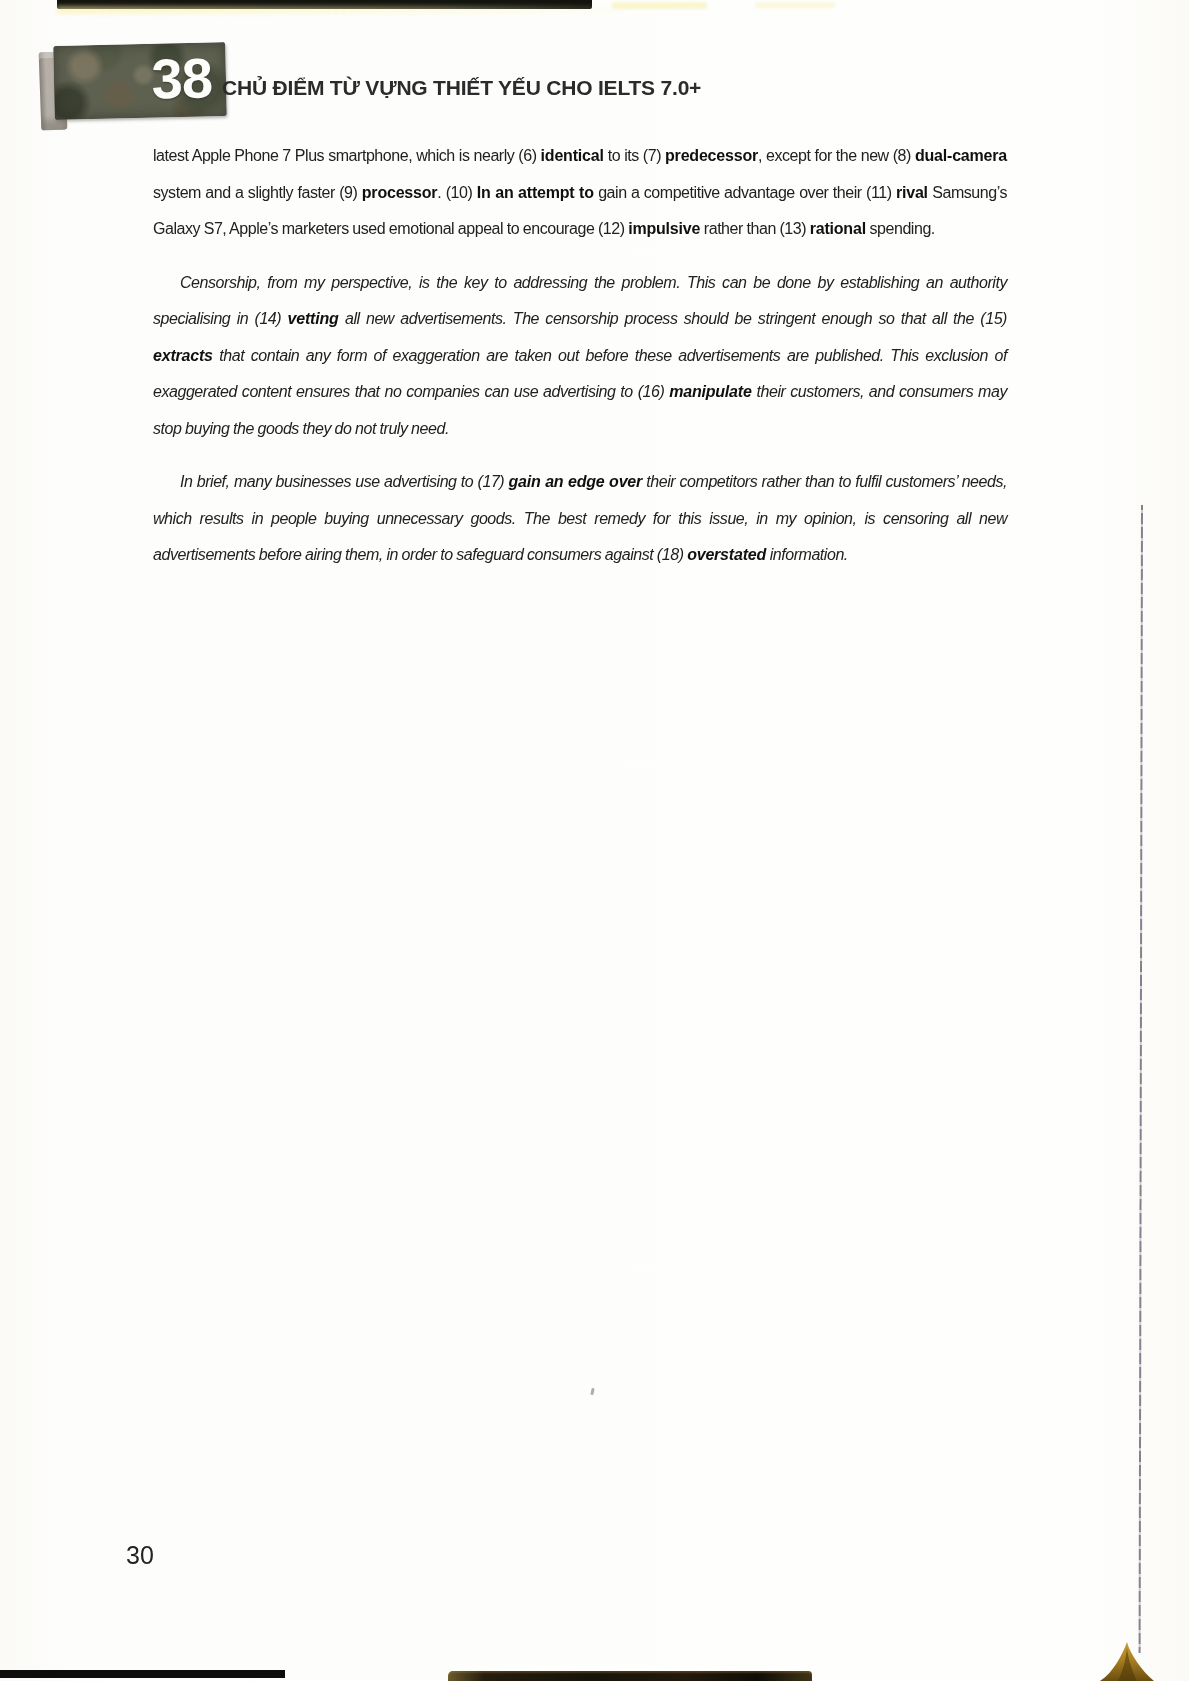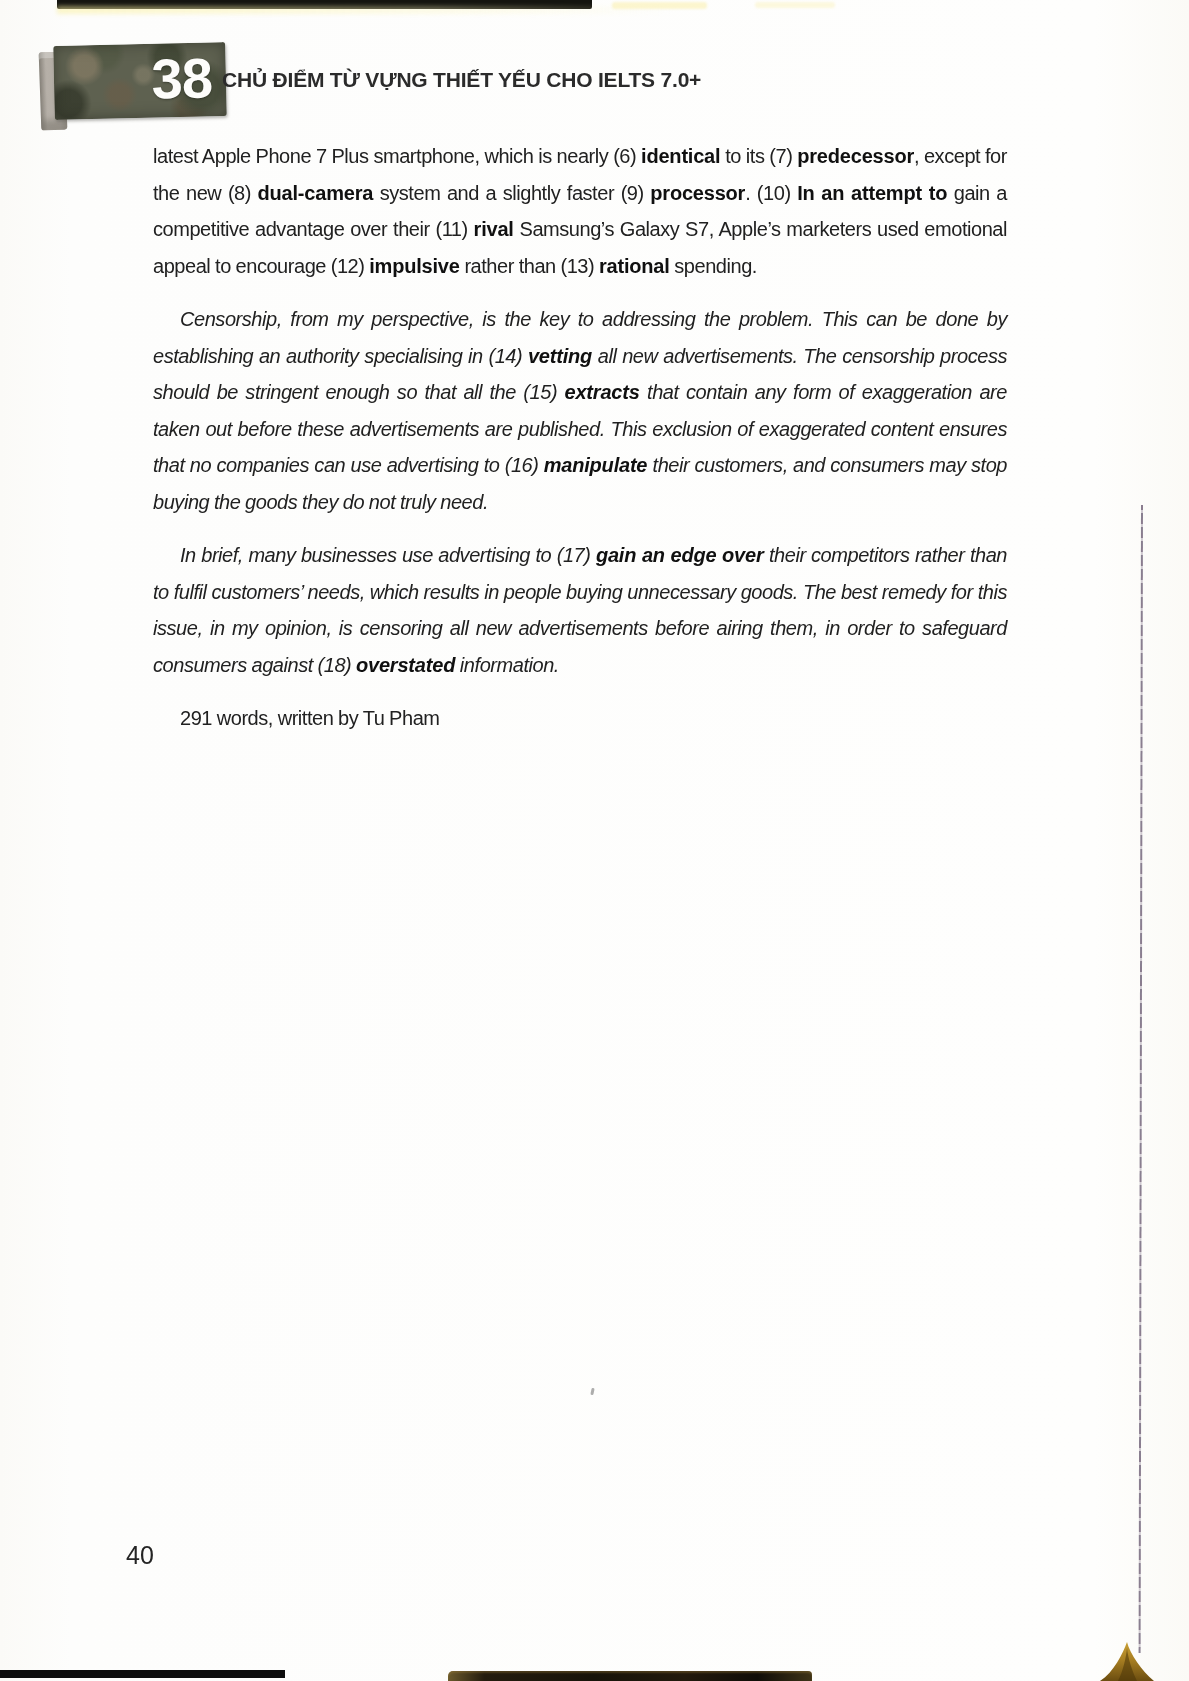--- a/index.html
+++ b/index.html
@@ -57,29 +57,29 @@
       radial-gradient(circle at 30% 12%, rgba(84,90,70,.9) 0 9%, transparent 15%);
     box-shadow:inset 0 0 14px rgba(30,32,24,.5), 1px 2px 3px rgba(60,60,55,.35);
   }
   .badge-number{
     position:absolute;right:14px;top:50%;transform:translateY(-52%);
     font-size:56px;font-weight:bold;color:#fdfdfb;
     letter-spacing:-1px;line-height:1;
     text-shadow:0 1px 2px rgba(30,32,24,.55);
   }
   .header-title{
-    position:absolute;left:222px;top:68px;
+    position:absolute;left:222px;top:76px;
     font-size:21px;font-weight:bold;color:#2b2b2b;
     letter-spacing:-0.2px;white-space:nowrap;
   }
 
   
   .textblock{
     position:absolute;left:153px;top:138px;width:854px;
-    font-size:20px;line-height:36.5px;
+    font-size:16px;line-height:36.5px;
     letter-spacing:-0.45px;word-spacing:-0.4px;
     color:#212121;
   }
   .para{margin:0 0 17px 0;}
   .justify{text-align:justify;text-align-last:left;}
   .indent{text-indent:27px;font-style:italic;}
   .textblock b{font-weight:bold;color:#101010;letter-spacing:-0.2px;}
   .byline{margin-top:11px;margin-left:27px;}
 
   
@@ -130,36 +130,35 @@
     <div class="badge-main">
       <span class="badge-number">38</span>
     </div>
   </div>
   <div class="header-title">CHỦ ĐIỂM TỪ VỰNG THIẾT YẾU CHO IELTS 7.0+</div>
 
   <div class="textblock">
     <p class="para justify"><span>latest Apple Phone 7 Plus smartphone, which is nearly (6) </span><b>identical</b><span> to its (7) </span><b>predecessor</b><span>, except for the new (8) </span><b>dual-camera</b><span> system and a slightly faster (9) </span><b>processor</b><span>. (10) </span><b>In an attempt to</b><span> gain a competitive advantage over their (11) </span><b>rival</b><span> Samsung’s Galaxy S7, Apple’s marketers used emotional appeal to encourage (12) </span><b>impulsive</b><span> rather than (13) </span><b>rational</b><span> spending.</span></p>
     <p class="para justify indent"><span>Censorship, from my perspective, is the key to addressing the problem. This can be done by establishing an authority specialising in (14) </span><b>vetting</b><span> all new advertisements. The censorship process should be stringent enough so that all the (15) </span><b>extracts</b><span> that contain any form of exaggeration are taken out before these advertisements are published. This exclusion of exaggerated content ensures that no companies can use advertising to (16) </span><b>manipulate</b><span> their customers, and consumers may stop buying the goods they do not truly need.</span></p>
     <p class="para justify indent"><span>In brief, many businesses use advertising to (17) </span><b>gain an edge over</b><span> their competitors rather than to fulfil customers’ needs, which results in people buying unnecessary goods. The best remedy for this issue, in my opinion, is censoring all new advertisements before airing them, in order to safeguard consumers against (18) </span><b>overstated</b><span> information.</span></p>
-    <p class="para byline">291 words, written by Tu Pham</p>
   </div>
 
   <div class="ink-speck"></div>
 
   <div class="page-edge-line"></div>
   <svg class="gold-curl" viewBox="0 0 62 41" xmlns="http://www.w3.org/2000/svg">
     <defs>
       <linearGradient id="goldgrad" x1="0" y1="1" x2="0" y2="0">
         <stop offset="0" stop-color="#6b4d10"></stop>
         <stop offset="0.55" stop-color="#a87f22"></stop>
         <stop offset="1" stop-color="#c9a035"></stop>
       </linearGradient>
     </defs>
     <path d="M4,41 C18,32 27,13 31,2 C34,14 46,31 58,41 Z" fill="url(#goldgrad)"></path>
     <path d="M22,41 C27,31 30,18 31,8 C32,18 36,31 41,41 Z" fill="#4a3408" opacity="0.55"></path>
   </svg>
 
   <div class="scan-bottom-bar-left"></div>
   <div class="scan-bottom-bar-center"></div>
 
-  <div class="page-number">40</div>
+  <div class="page-number">30</div>
 
 </div>
 
 </body></html>

